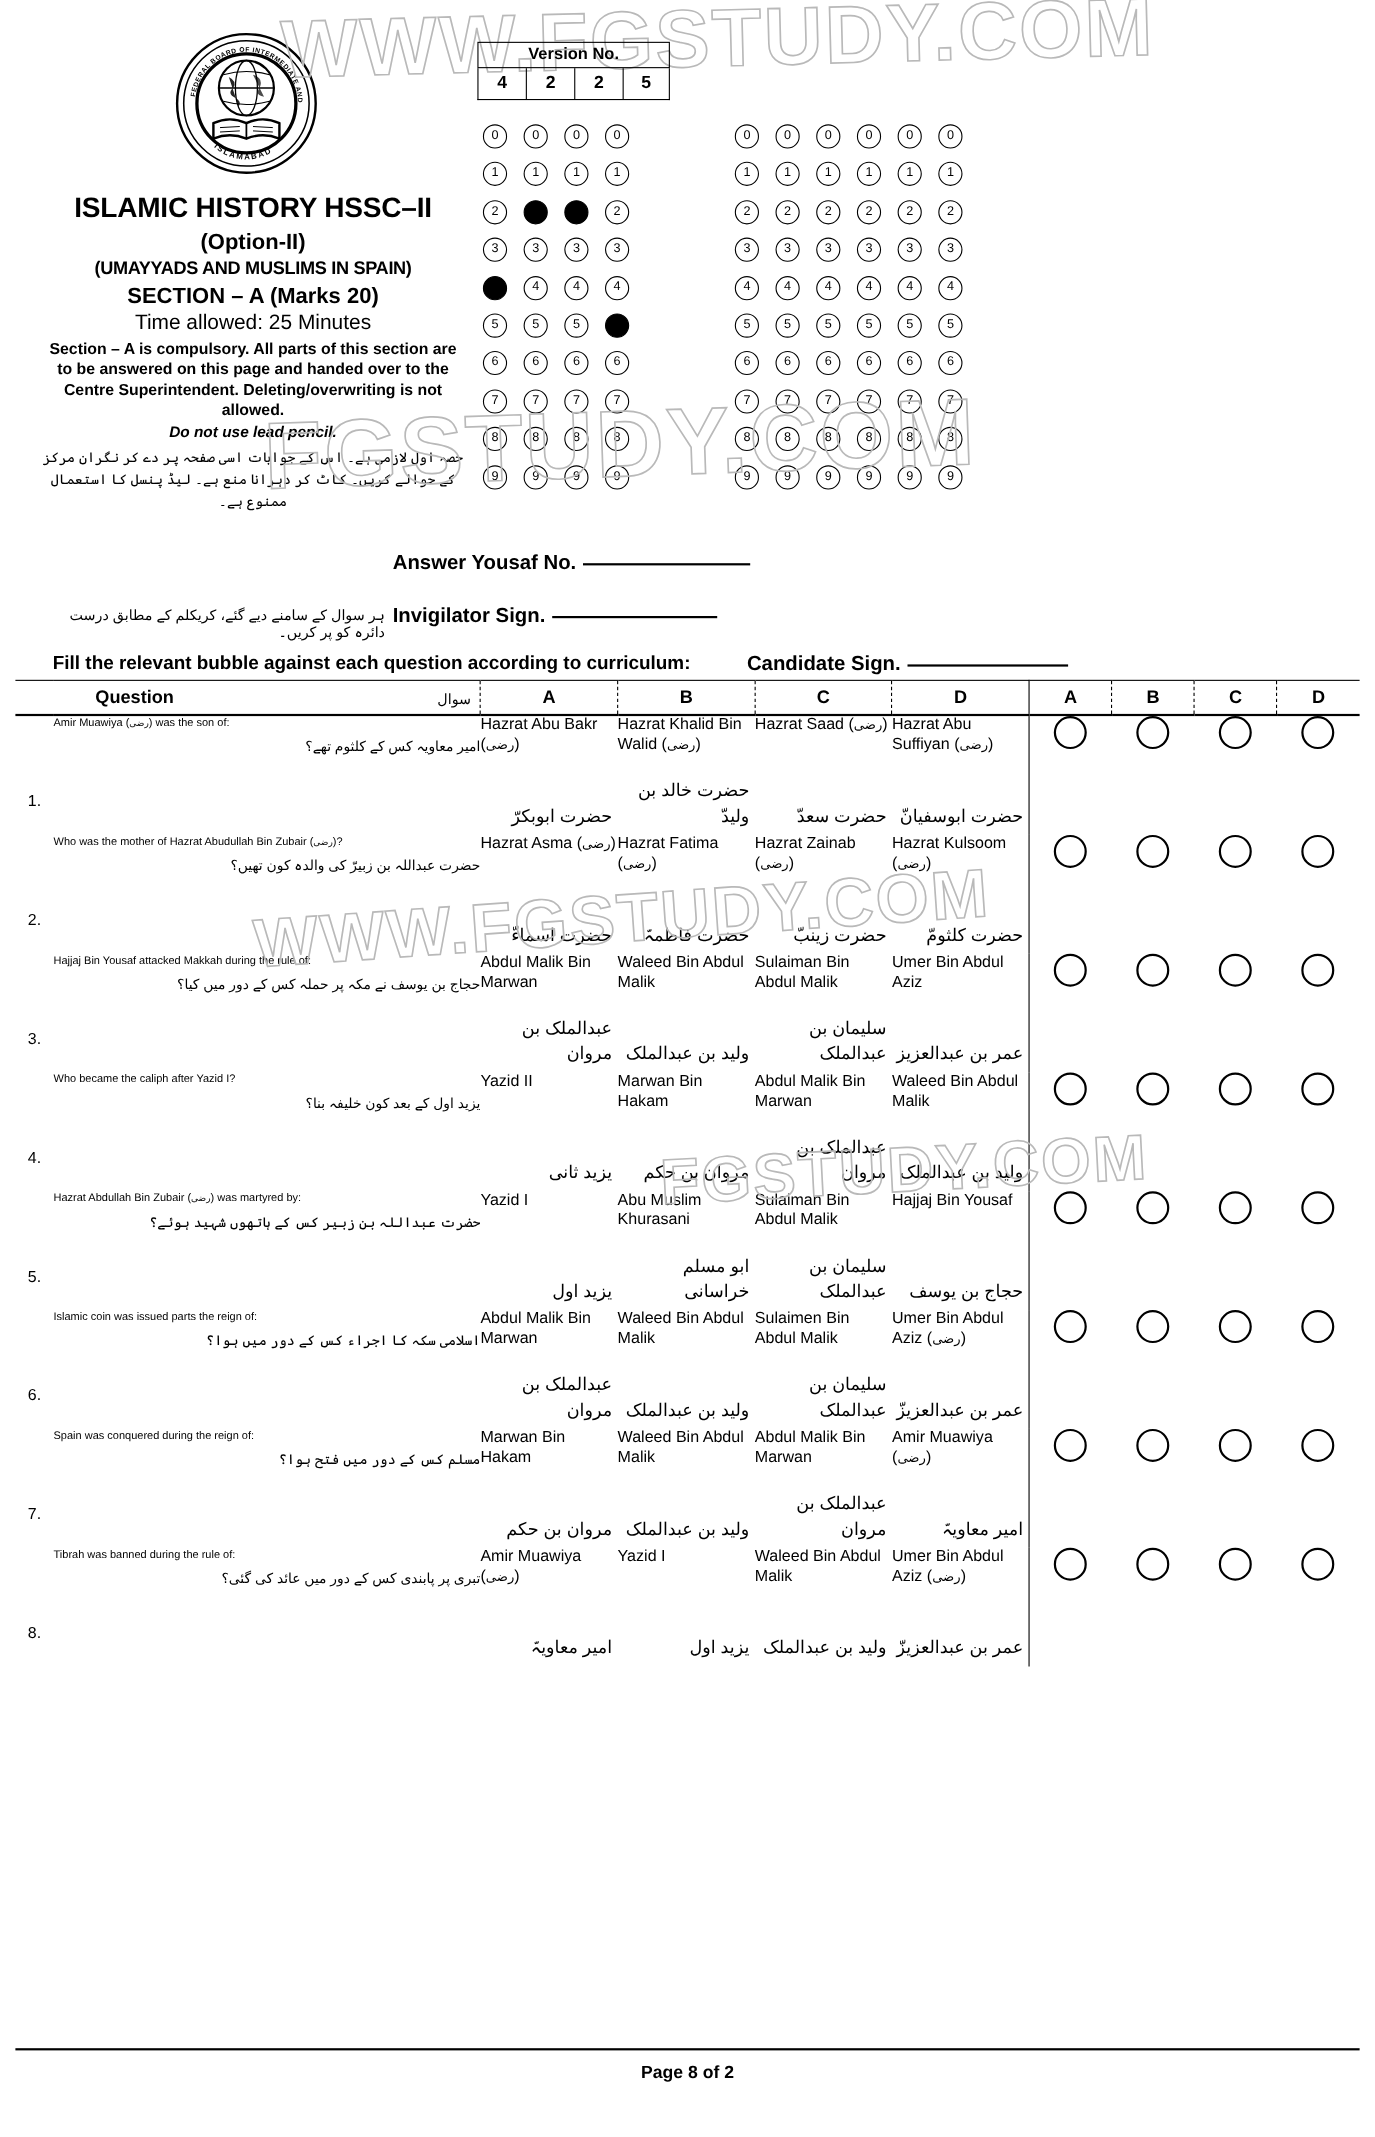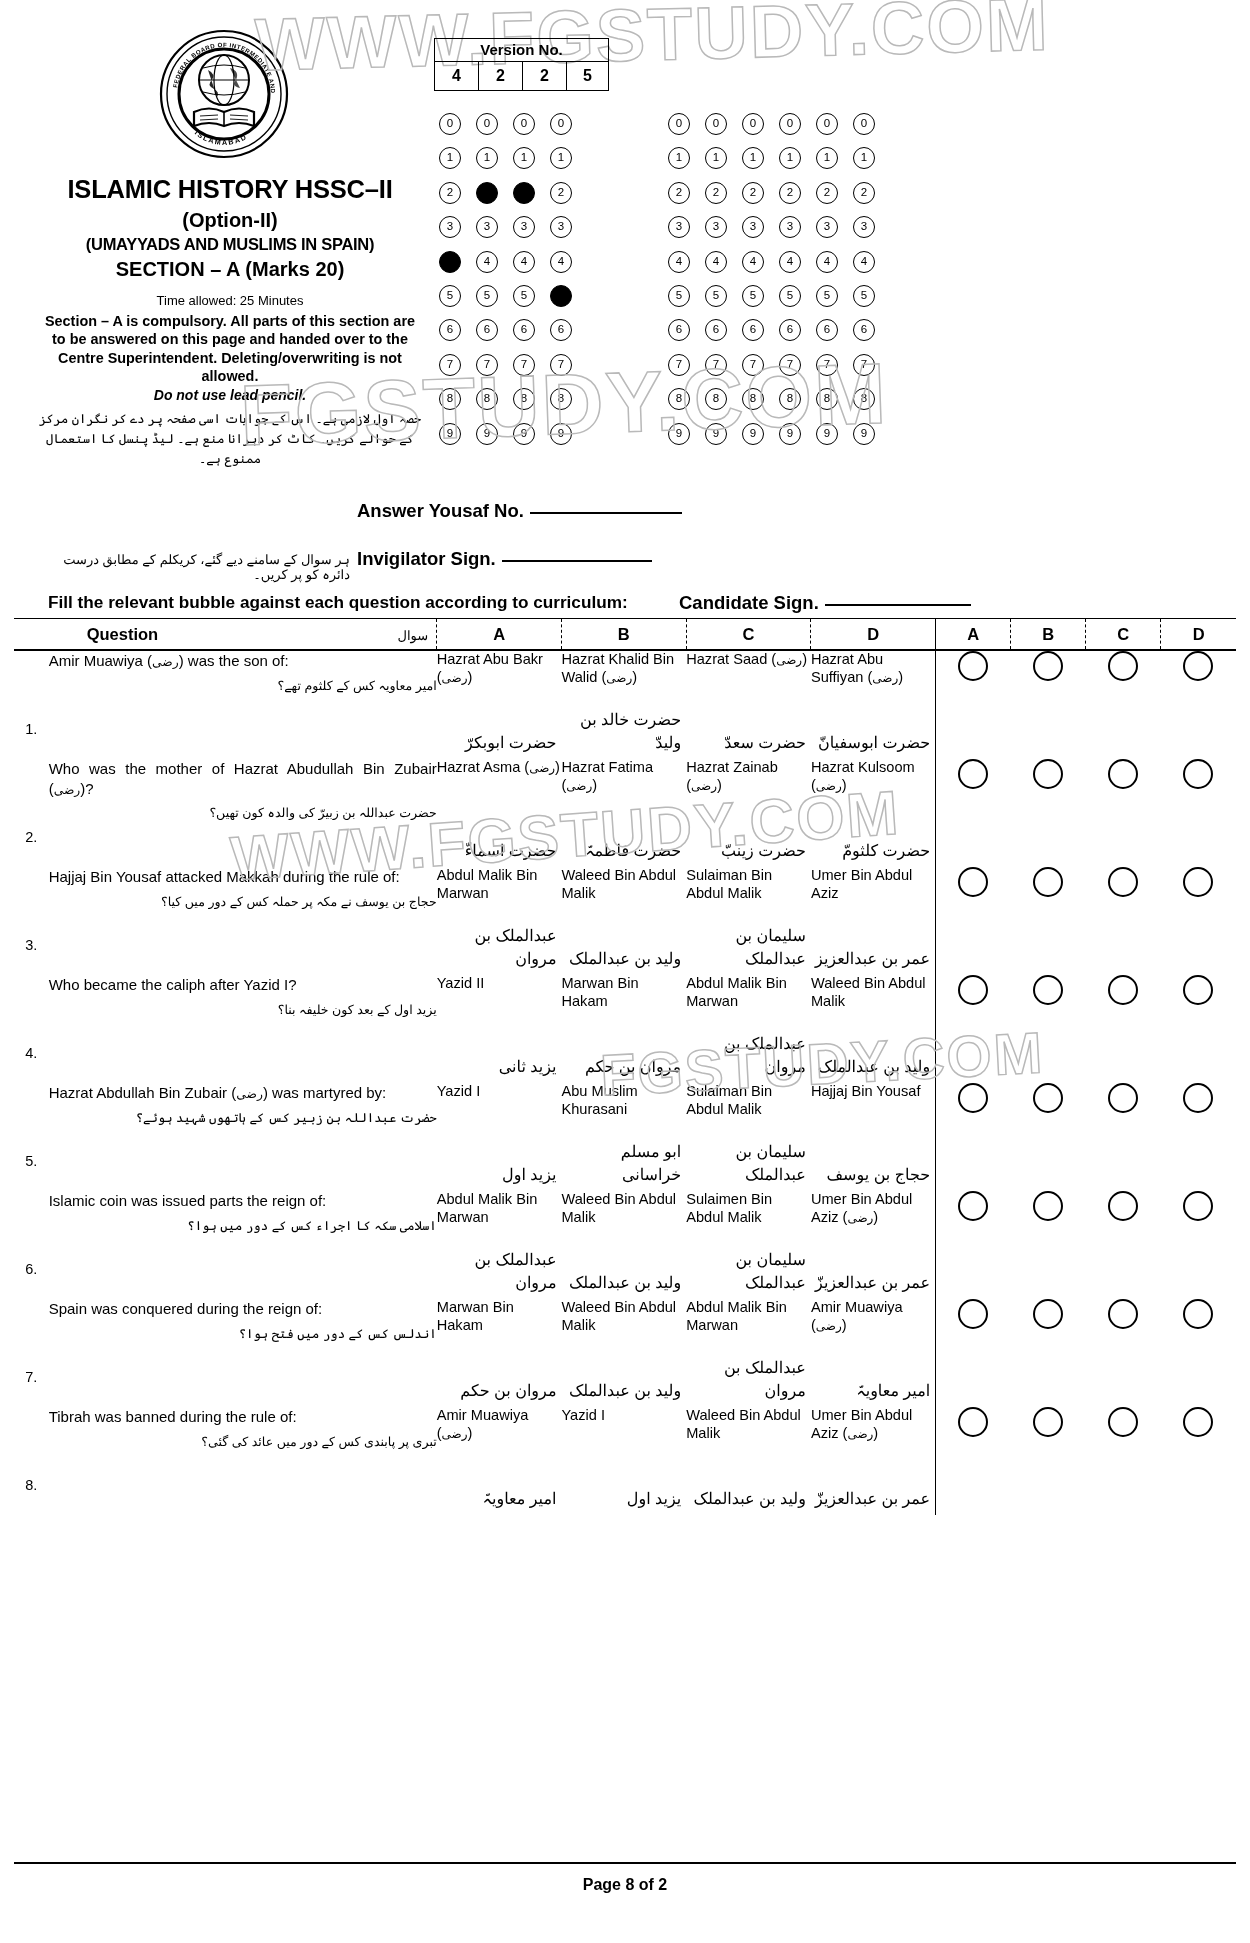--- a/index.html
+++ b/index.html
@@ -74,22 +74,22 @@
     font-weight: bold;
     margin-top: 3px;
     letter-spacing: -0.3px;
   }
   .t-section {
     font-size: 20px;
     font-weight: bold;
     margin-top: 4px;
   }
   .t-time {
-    font-size: 13px;
-    margin-top: 12px;
+    font-size: 19px;
+    margin-top: 2px;
   }
   .t-instr {
     font-size: 14.4px;
     font-weight: bold;
     line-height: 1.28;
     margin-top: 4px;
     padding: 0 14px;
   }
   .t-nopencil {
     font-size: 14px;
@@ -275,21 +275,21 @@
     text-align: center;
     vertical-align: bottom;
     padding-bottom: 22px;
   }
   .qcell {
     padding: 6px 6px 4px 8px;
     position: relative;
     border-right: 1.4px dashed #000;
   }
   .qen {
-    font-size: 15px;
+    font-size: 10px;
     line-height: 1.3;
     text-align: justify;
     text-align-last: left;
   }
   .qur {
     font-size: 12.6px;
     direction: rtl;
     text-align: right;
     margin-top: 6px;
     line-height: 1.5;
@@ -765,21 +765,21 @@
           </td>
           <td class="anscell"><span class="obub"></span></td>
           <td class="anscell"><span class="obub"></span></td>
           <td class="anscell"><span class="obub"></span></td>
           <td class="anscell lastans rightb"><span class="obub"></span></td>
         </tr>
         <tr class="qrow">
           <td class="num leftb">7.</td>
           <td class="qcell">
             <div class="qen">Spain was conquered during the reign of:</div>
-            <div class="qur">اندلس کس کے دور میں فتح ہوا؟</div>
+            <div class="qur">مسلم کس کے دور میں فتح ہوا؟</div>
           </td>
           <td class="optcell">
             <div class="oen">Marwan Bin Hakam</div>
             <div class="our">مروان بن حکم</div>
           </td>
           <td class="optcell">
             <div class="oen">Waleed Bin Abdul Malik</div>
             <div class="our">ولید بن عبدالملک</div>
           </td>
           <td class="optcell">

